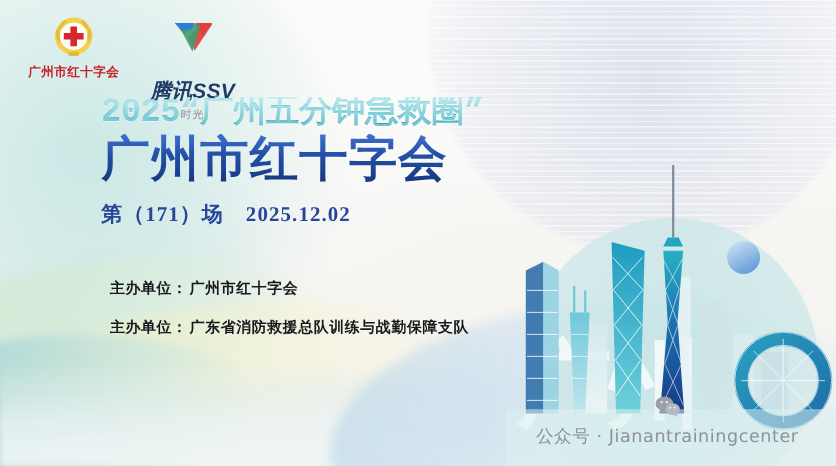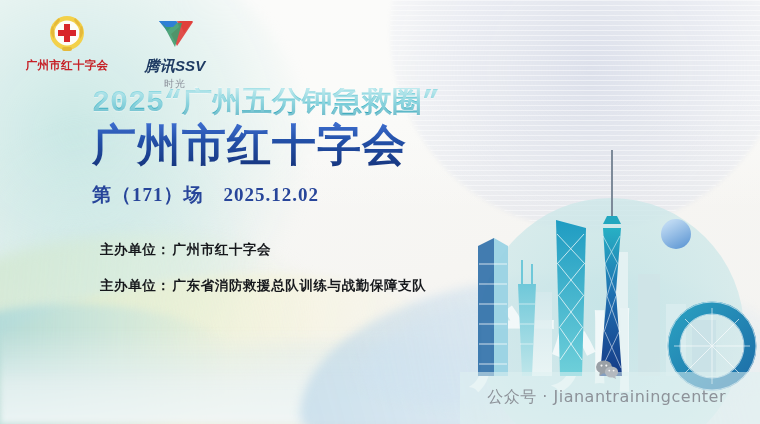--- a/index.html
+++ b/index.html
@@ -69,21 +69,21 @@
     font-weight:700;color:rgba(255,255,255,.72);letter-spacing:-4px;
     font-family:"DejaVu Sans","Liberation Sans",sans-serif;white-space:nowrap;}
   .tagline{position:absolute;right:36px;bottom:58px;font-size:15px;font-weight:700;
     color:#4f6ea8;letter-spacing:2px;text-shadow:0 1px 2px rgba(255,255,255,.6);}
 
   
   .logos{position:absolute;left:24px;top:12px;display:flex;align-items:flex-start;gap:22px;}
   .logo-block{display:flex;flex-direction:column;align-items:center;width:86px;}
   .logo-mark{height:44px;display:flex;align-items:center;justify-content:center;}
   .logo-text{font-size:11.5px;font-weight:700;color:#c62127;margin-top:2px;letter-spacing:.3px;}
-  .logo-text-tx{font-size:15px;font-weight:700;color:#1f3b63;margin-top:1px;font-style:italic;letter-spacing:.2px;}
+  .logo-text-tx{font-size:19px;font-weight:700;color:#1f3b63;margin-top:14px;font-style:italic;letter-spacing:.2px;}
   .logo-sub{font-size:10px;color:#8a8f99;margin-top:1px;letter-spacing:1px;}
 
   
   .title-wrap{position:absolute;left:92px;top:88px;}
   .title-year{
     font-size:30px;font-weight:800;letter-spacing:0px;line-height:1;
     background:linear-gradient(180deg,#9fe0e6 0%,#46b9c9 55%,#2196ad 100%);
     -webkit-background-clip:text;background-clip:text;color:transparent;
     -webkit-text-fill-color:transparent;white-space:nowrap;
     font-family:Liberation Mono, monospace;
@@ -93,21 +93,21 @@
     margin-top:4px;font-size:44px;font-weight:800;line-height:1.05;letter-spacing:1px;
     background:linear-gradient(180deg,#3f6fd0 0%,#2350a8 40%,#16357e 100%);
     -webkit-background-clip:text;background-clip:text;color:transparent;
     -webkit-text-fill-color:transparent;white-space:nowrap;
     font-family:"DejaVu Sans","Liberation Sans",sans-serif;
   }
   .session{margin-top:14px;font-size:19px;font-weight:700;color:#27459a;letter-spacing:1px;
     font-family:Liberation Serif, serif;white-space:nowrap;}
 
   
-  .info{position:absolute;left:100px;top:232px;}
+  .info{position:absolute;left:100px;top:244px;}
   .info-row{display:flex;align-items:center;height:36px;font-size:13.5px;font-weight:700;
     color:#16181c;letter-spacing:.6px;white-space:nowrap;
     font-family:"DejaVu Sans","Liberation Sans",sans-serif;}
   .info-label{margin-right:2px;}
   .info-gap{display:inline-block;width:34px;}
   .seal{width:32px;height:32px;margin:0 8px;flex:0 0 auto;}
   .spaced{letter-spacing:5px;}
 
   
   .footer{position:absolute;right:34px;bottom:16px;display:flex;align-items:center;gap:8px;flex-direction:column;}

